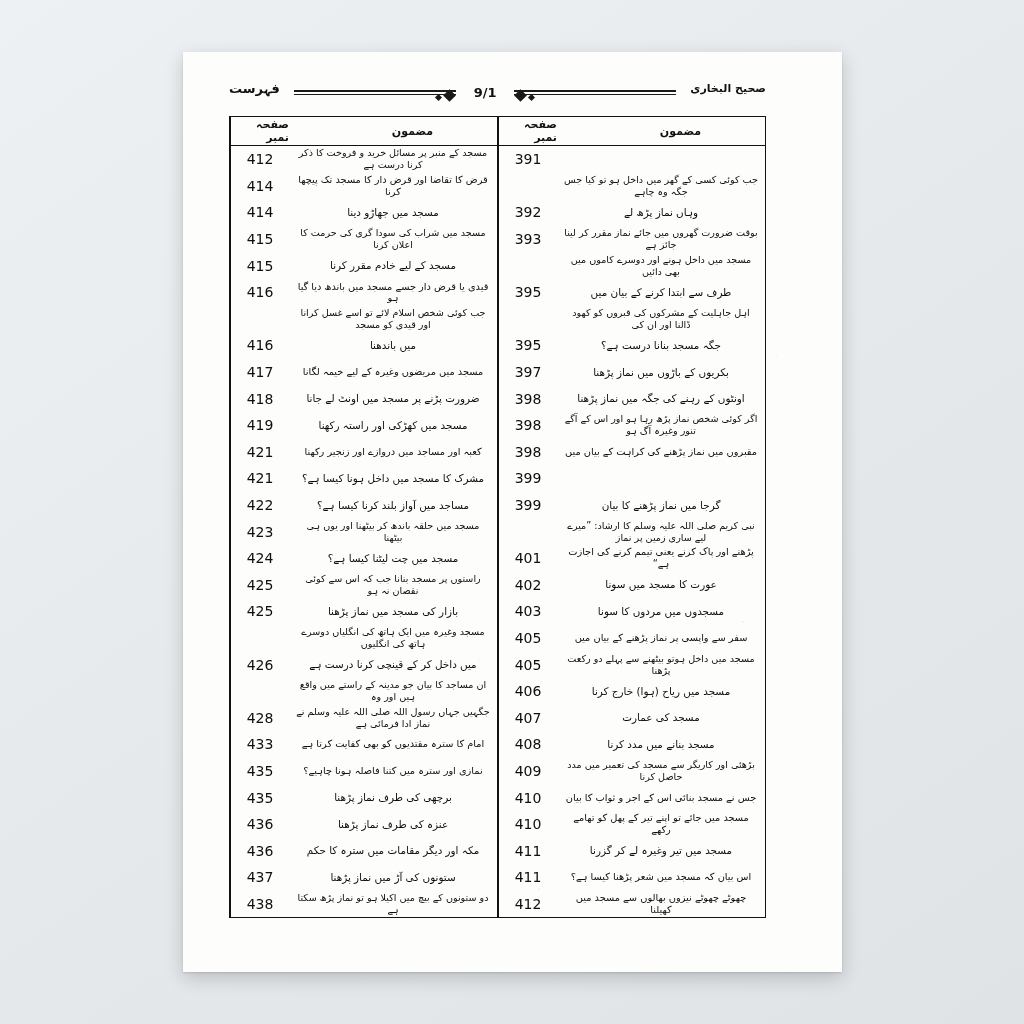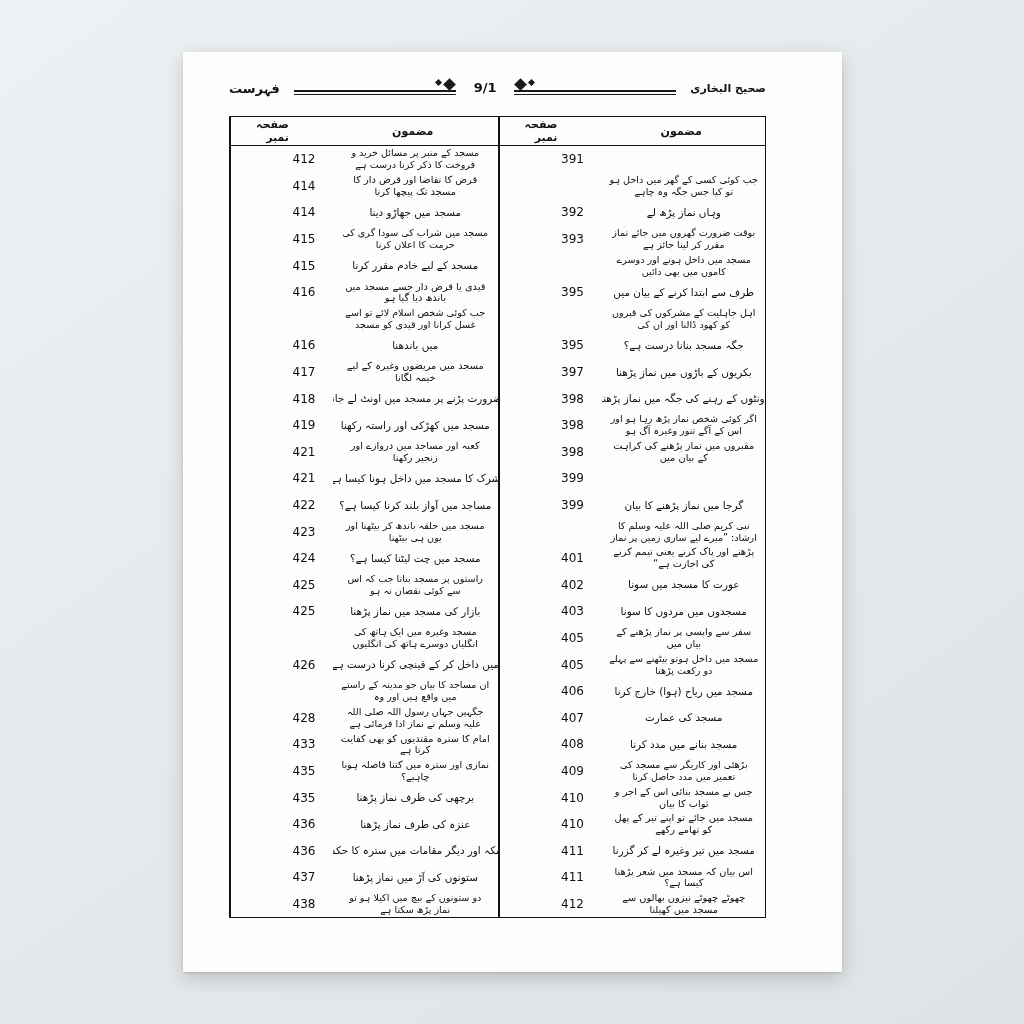--- a/index.html
+++ b/index.html
@@ -71,21 +71,21 @@
     padding-bottom: 4px;
   }
   .hdr-right { font-size: 11px; }
 
   .hdr-center {
     position: relative;
     flex: 1;
     height: 20px;
     margin: 0 14px;
     display: flex;
-    align-items: flex-start;
+    align-items: flex-end;
     justify-content: center;
   }
   .hdr-rule {
     position: absolute;
     left: 0; right: 0; top: 50%;
     height: 0;
     border-top: 2px solid #1a1a1a;
   }
   .hdr-rule.second { top: calc(50% + 4px); border-top: 1px solid #1a1a1a; }
 
@@ -160,24 +160,23 @@
     flex-direction: row;
     flex: 1 1 0;
     min-height: 0;
   }
   .cell-num {
     width: 58px;
     border-left: 1.3px solid #121212;
     display: flex;
     align-items: center;
     justify-content: center;
-    font-size: 12px;
+    font-size: 14px;
     color: #0e0e0e;
     font-family: "DejaVu Sans", sans-serif;
-    padding-left: 44px;
   }
   .cell-topic {
     flex: 1;
     display: flex;
     align-items: center;
     justify-content: center;
     padding: 0 7px;
     font-size: 10.4px;
     line-height: 1.25;
     color: #0d0d0d;

